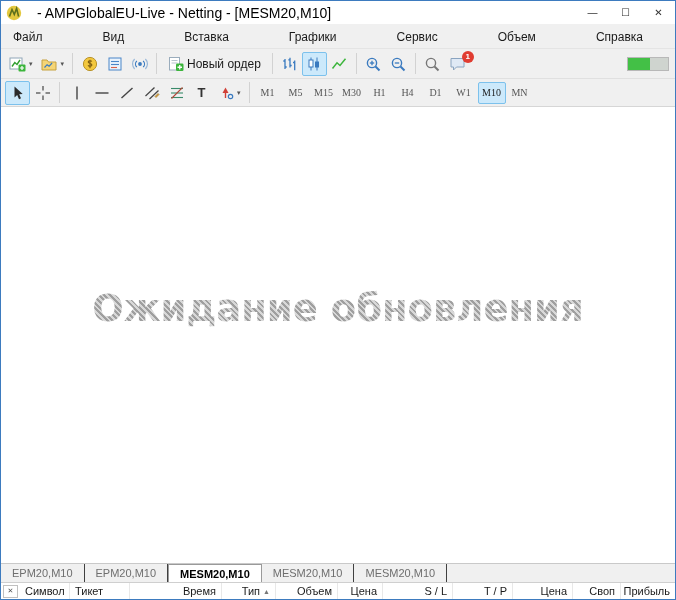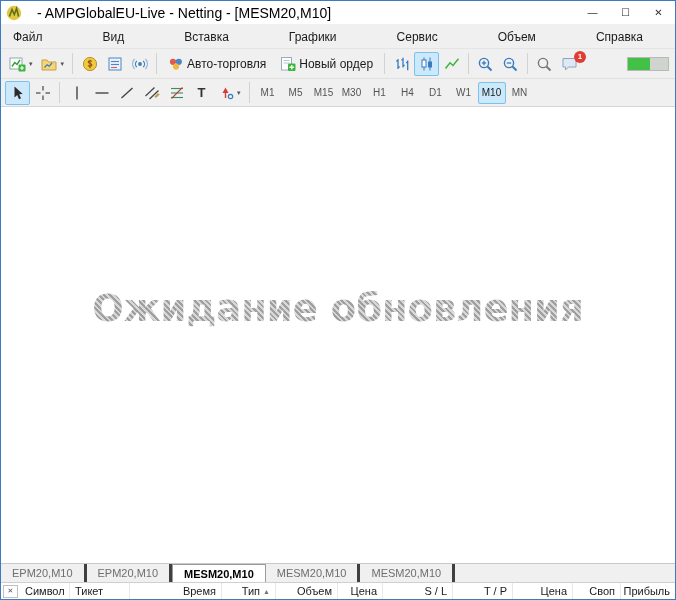--- a/index.html
+++ b/index.html
@@ -27,34 +27,34 @@
   .tb.labeled { padding: 0 6px; }
   .tb.selected { background: #cce9fb; border-color: #7cc1ec; }
   .sep { width: 1px; height: 21px; background: #d2d2d2; margin: 0 4px; flex: 0 0 auto; }
   .caret { font-size: 7px; color: #555; line-height: 1; }
   .notif-wrap { position: relative; }
   .badge { position: absolute; top: -2px; right: -4px; background: #e03c31; color: #fff; font-size: 8px; font-weight: bold; min-width: 12px; height: 12px; border-radius: 7px; display: flex; align-items: center; justify-content: center; padding: 0 2px; }
   .conn { margin-left: auto; margin-right: 2px; display: flex; width: 42px; height: 14px; border: 1px solid #b8b8b8; background: #e8e8e8; }
   .conn .g { background: #43c046; width: 55%; }
   .conn .r { background: #cfd4cf; flex: 1; }
 
-  .tf { width: 28px; height: 22px; display: flex; align-items: center; justify-content: center; font-size: 10px; color: #555; border: 1px solid transparent; border-radius: 2px; }
+  .tf { width: 28px; height: 22px; display: flex; align-items: center; justify-content: center; font-size: 10px; color: #555; border: 1px solid transparent; border-radius: 2px; font-family: Liberation Serif, serif; }
   .tf.selected { background: #cce9fb; border-color: #7cc1ec; color: #1a1a1a; }
   .ttool { font-size: 13px; font-weight: bold; color: #333; }
 
   
   .chart { flex: 1 1 auto; position: relative; background: #ffffff; overflow: hidden; border-radius: 23px; }
   .watermark { position: absolute; left: 50%; top: 44%; transform: translate(-50%, -50%); font-size: 37px; font-weight: bold; letter-spacing: 0px; white-space: nowrap; color: #b3b3b3; font-family: "DejaVu Sans", "Liberation Sans", sans-serif; }
   @supports (-webkit-background-clip: text) {
     .watermark { background: repeating-linear-gradient(45deg, #9f9f9f 0 2px, #d8d8d8 2px 4px); -webkit-background-clip: text; background-clip: text; -webkit-text-fill-color: transparent; color: transparent; }
   }
 
   
   .tabsbar { height: 19px; flex: 0 0 auto; background: #f0f0f0; border-top: 1px solid #c9c9c9; display: flex; align-items: stretch; }
-  .tab { display: flex; align-items: center; padding: 0 11px; font-size: 11px; color: #6e6e6e; border-right: 3px solid #404040; white-space: nowrap; }
+  .tab { display: flex; align-items: center; padding: 0 11px; font-size: 11px; color: #6e6e6e; border-right: 1px solid #404040; white-space: nowrap; }
   .tab.active { background: #fff; color: #000; border: 1px solid #9a9a9a; border-bottom: none; font-weight: bold; }
 
   
   .statusbar { height: 17px; flex: 0 0 auto; background: #fff; border-top: 1px solid #cfcfcf; display: flex; align-items: center; font-size: 11px; color: #1a1a1a; }
   .sb-close { width: 15px; height: 13px; margin: 0 2px 0 2px; border: 1px solid #c0c0c0; display: flex; align-items: center; justify-content: center; font-size: 7px; color: #555; flex: 0 0 auto; }
   .col { height: 100%; display: flex; align-items: center; border-right: 1px solid #e8e8e8; padding: 0 5px; white-space: nowrap; overflow: hidden; }
   .col.right { justify-content: flex-end; }
   .sort { font-size: 7px; color: #777; margin-left: 3px; }
   .c-sym { width: 50px; } .c-tkt { width: 60px; } .c-time { width: 92px; } .c-type { width: 54px; }
   .c-vol { width: 62px; } .c-pr1 { width: 45px; } .c-sl { width: 70px; } .c-tp { width: 60px; }
@@ -143,30 +143,20 @@
           <circle cx="8" cy="8" r="1.9" fill="#3a7abf"></circle>
           <path d="M4.8 4.8 a4.6 4.6 0 0 0 0 6.4 M11.2 4.8 a4.6 4.6 0 0 1 0 6.4" stroke="#3a7abf" stroke-width="1.2" fill="none"></path>
           <path d="M2.6 3 a7.2 7.2 0 0 0 0 10 M13.4 3 a7.2 7.2 0 0 1 0 10" stroke="#9ab8d8" stroke-width="1.2" fill="none"></path>
         </svg>
       </span>
     </div>
     <div class="sep"></div>
     <div class="tb labeled">
       <span>
         <svg width="16" height="16" viewBox="0 0 16 16">
-          <circle cx="5" cy="5.8" r="3.1" fill="#e05a4e"></circle>
-          <circle cx="10.8" cy="5.8" r="3.1" fill="#4a86c8"></circle>
-          <circle cx="8" cy="10.6" r="3.1" fill="#f0b840"></circle>
-        </svg>
-      </span>
-      <span>Авто-торговля</span>
-    </div>
-    <div class="tb labeled">
-      <span>
-        <svg width="16" height="16" viewBox="0 0 16 16">
           <rect x="1.5" y="1.5" width="10" height="12.5" fill="#fff" stroke="#9aacbc"></rect>
           <line x1="3.5" y1="4.5" x2="9.5" y2="4.5" stroke="#b7c4cf"></line>
           <line x1="3.5" y1="7" x2="9.5" y2="7" stroke="#b7c4cf"></line>
           <rect x="8" y="7.5" width="7.5" height="7.5" rx="1.2" fill="#3cb53c"></rect>
           <path d="M11.75 9 v4.5 M9.5 11.25 h4.5" stroke="#fff" stroke-width="1.3"></path>
         </svg>
       </span>
       <span>Новый ордер</span>
     </div>
     <div class="sep"></div>

